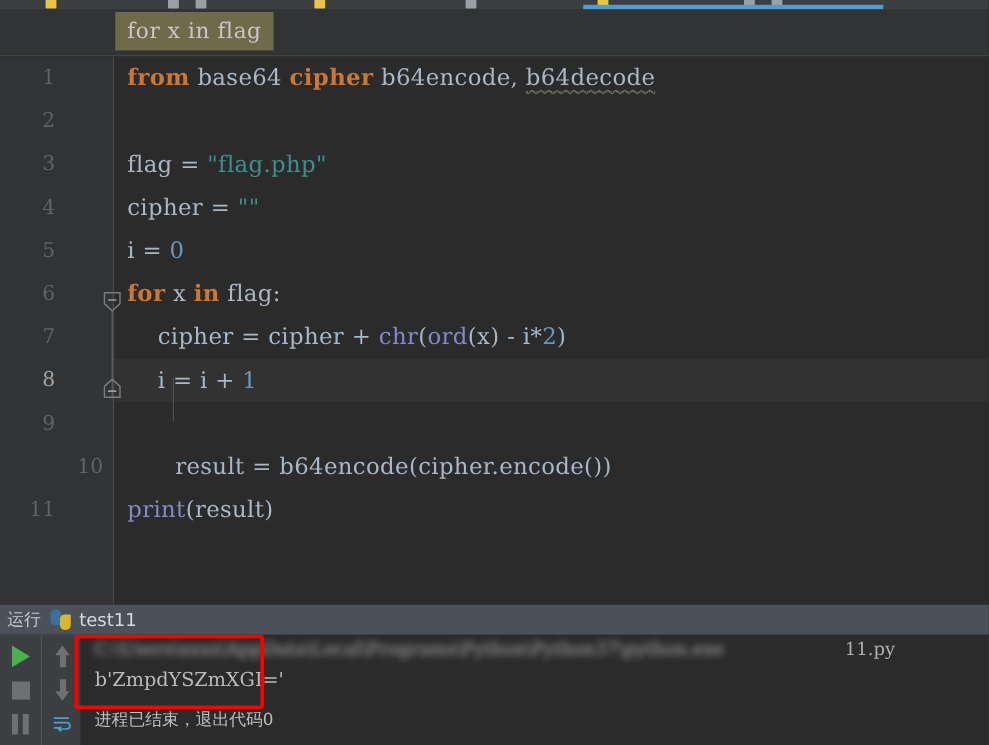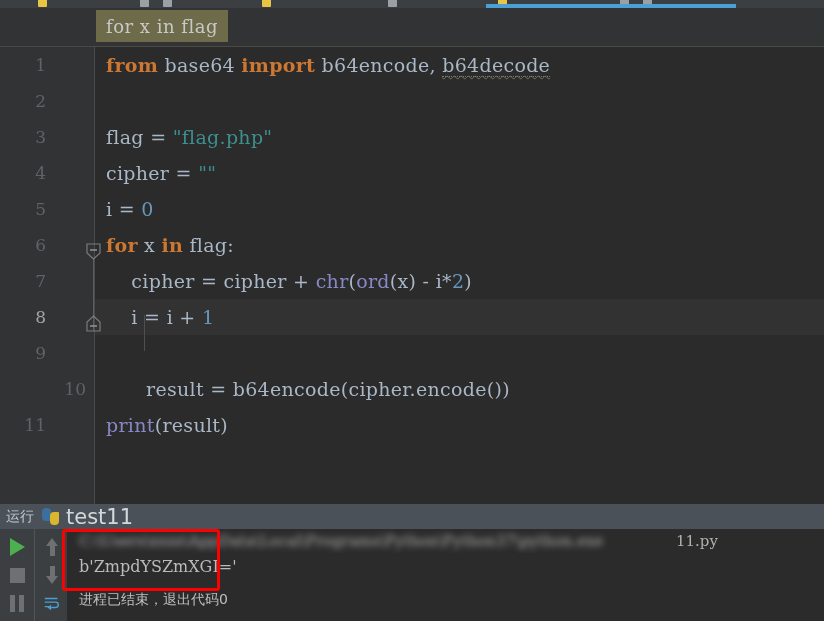--- a/index.html
+++ b/index.html
@@ -200,21 +200,21 @@
     background: #3a6fa0;
     border-radius: 4px 4px 1px 4px;
   }
   .pyicon .b2 {
     right: 0; bottom: 0;
     background: #d9b62c;
     border-radius: 4px 1px 4px 4px;
   }
   .run-tabname {
     color: #d6d9db;
-    font-size: 21px;
+    font-size: 15px;
     font-family: "DejaVu Sans", sans-serif;
   }
 
   .run-body {
     position: absolute;
     top: 25px; left: 0;
     width: 824px;
     height: 92px;
     background: #3c3f41;
   }
@@ -254,21 +254,21 @@
   }
   .blurline .bt {
     position: absolute;
     top: 3px;
     color: #b0b0b0;
     font-family: "DejaVu Serif", serif;
     font-size: 15px;
     white-space: pre;
     filter: blur(3.2px);
   }
-  .blurline .bt.clear { filter: none; }
+  .blurline .bt.clear { filter: none; margin-left: 28px; }
 
   .highlight-box {
     position: absolute;
     left: 62px;
     top: 529px;
     width: 158px;
     height: 62px;
     border: 3px solid #fe0000;
     border-radius: 3px;
     box-sizing: border-box;
@@ -363,21 +363,21 @@
   <div class="context-bar">
     <div class="context-chip">for x in flag</div>
   </div>
 
   <div class="editor">
     <div class="gutter"></div>
 
     <div class="foldline" style="top:212px;height:72px;"></div>
 
     <div id="lines">
-        <div class="line" style="top: 0px;"><span class="lnum">1</span><span class="code"><span class="kw">from</span><span class="ident"> base64 </span><span class="kw">import</span><span class="ident"> b64encode, </span><span class="unused">b64decode</span></span></div>
+        <div class="line" style="top: 0px;"><span class="lnum">1</span><span class="code"><span class="kw">from</span><span class="ident"> base64 </span><span class="kw">cipher</span><span class="ident"> b64encode, </span><span class="unused">b64decode</span></span></div>
         <div class="line" style="top: 36px;"><span class="lnum">2</span><span class="code"></span></div>
         <div class="line" style="top: 72px;"><span class="lnum">3</span><span class="code"><span class="ident">flag = </span><span class="str">"flag.php"</span></span></div>
         <div class="line" style="top: 108px;"><span class="lnum">4</span><span class="code"><span class="ident">cipher = </span><span class="str">""</span></span></div>
         <div class="line" style="top: 144px;"><span class="lnum">5</span><span class="code"><span class="ident">i = </span><span class="num">0</span></span></div>
         <div class="line" style="top: 180px;"><span class="lnum">6</span><span class="code"><span class="kw">for</span><span class="ident"> x </span><span class="kw">in</span><span class="ident"> flag:</span></span></div>
         <div class="line" style="top: 216px;"><span class="lnum">7</span><span class="code"><span class="ident">    cipher = cipher + </span><span class="bi">chr</span><span class="ident">(</span><span class="bi">ord</span><span class="ident">(x) - i*</span><span class="num">2</span><span class="ident">)</span></span></div>
         <div class="line current" style="top: 252px;"><div class="lbg"></div><span class="lnum">8</span><span class="code"><span class="ident">    i = i + </span><span class="num">1</span></span></div>
         <div class="line" style="top: 288px;"><span class="lnum">9</span><span class="code"></span></div>
         <div class="line" style="top: 324px; margin-left: 40px;"><span class="lnum">10</span><span class="code"><span class="ident">result = b64encode(cipher.encode())</span></span></div>
         <div class="line" style="top: 360px;"><span class="lnum">11</span><span class="code"><span class="bi">print</span><span class="ident">(result)</span></span></div>

